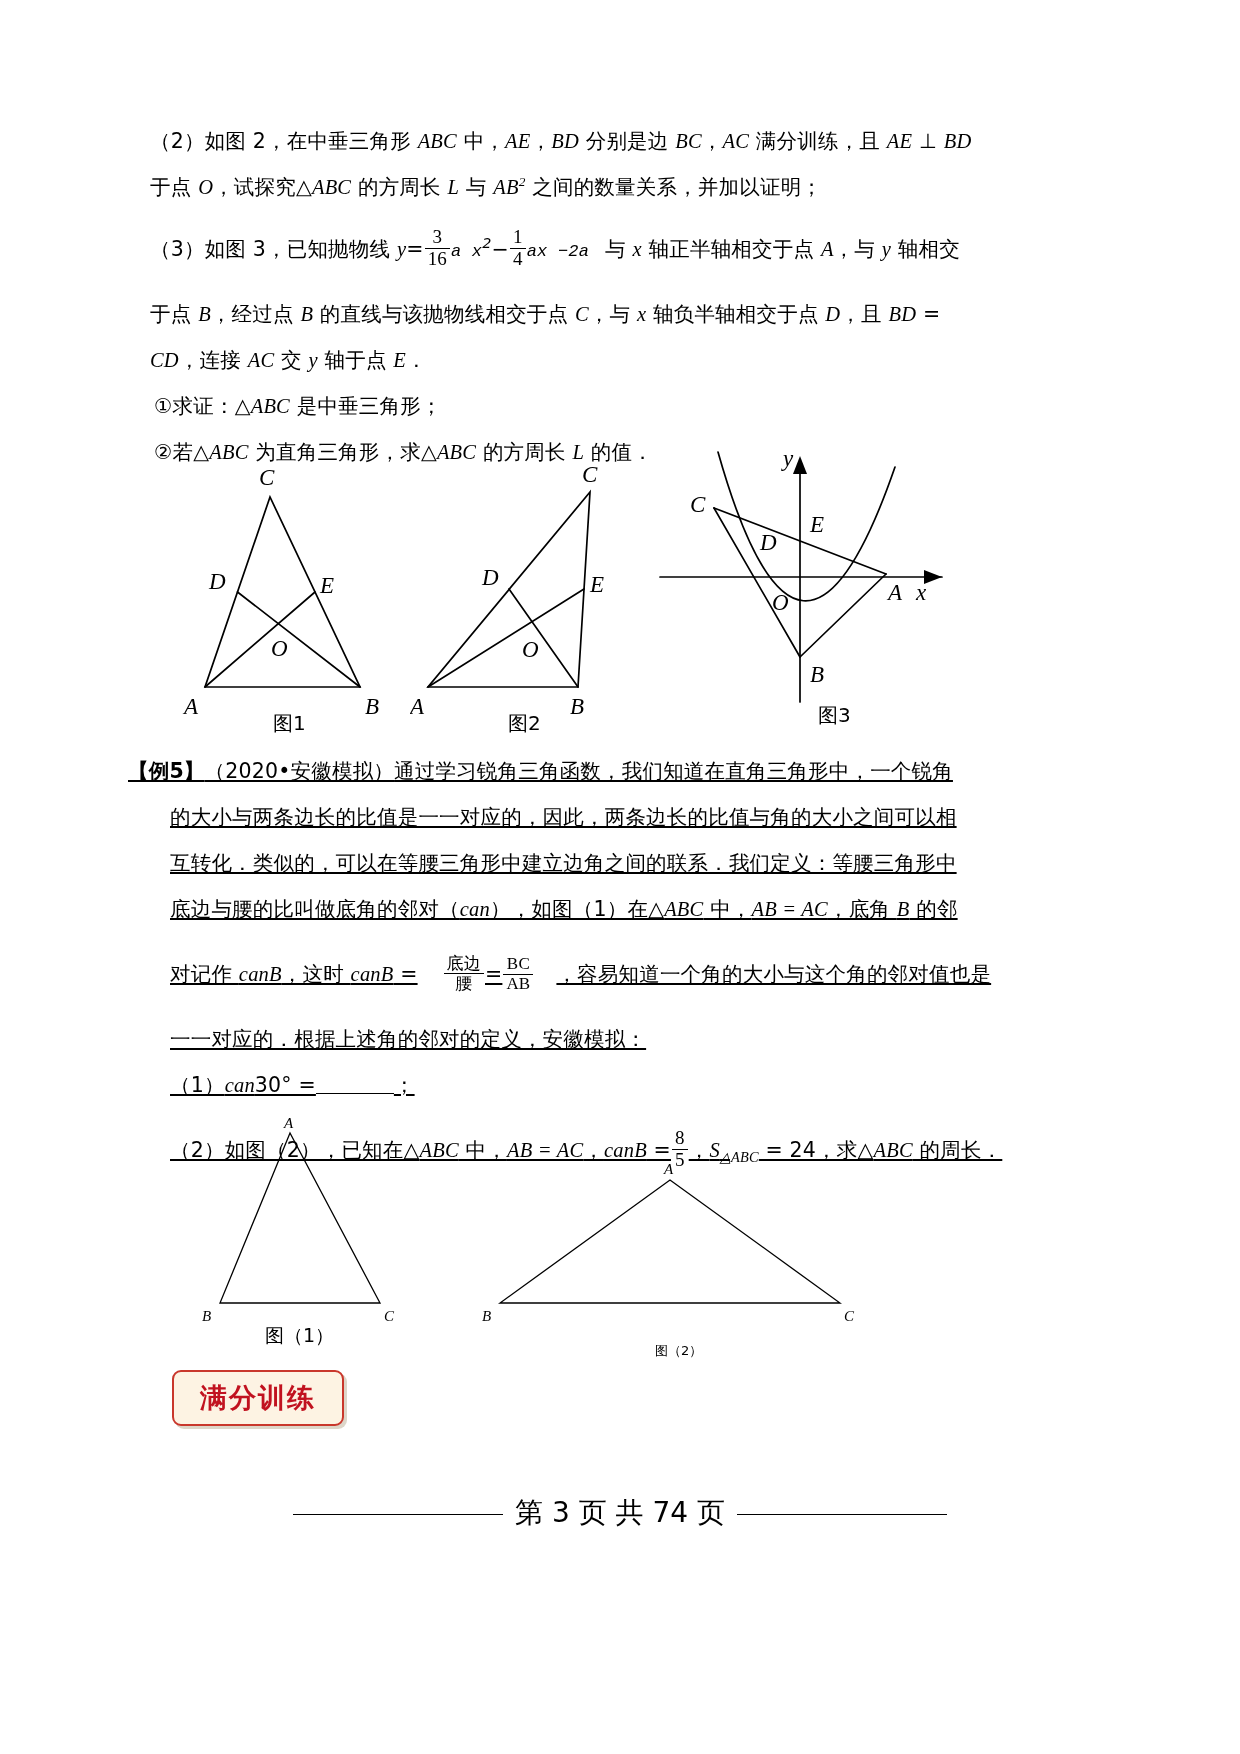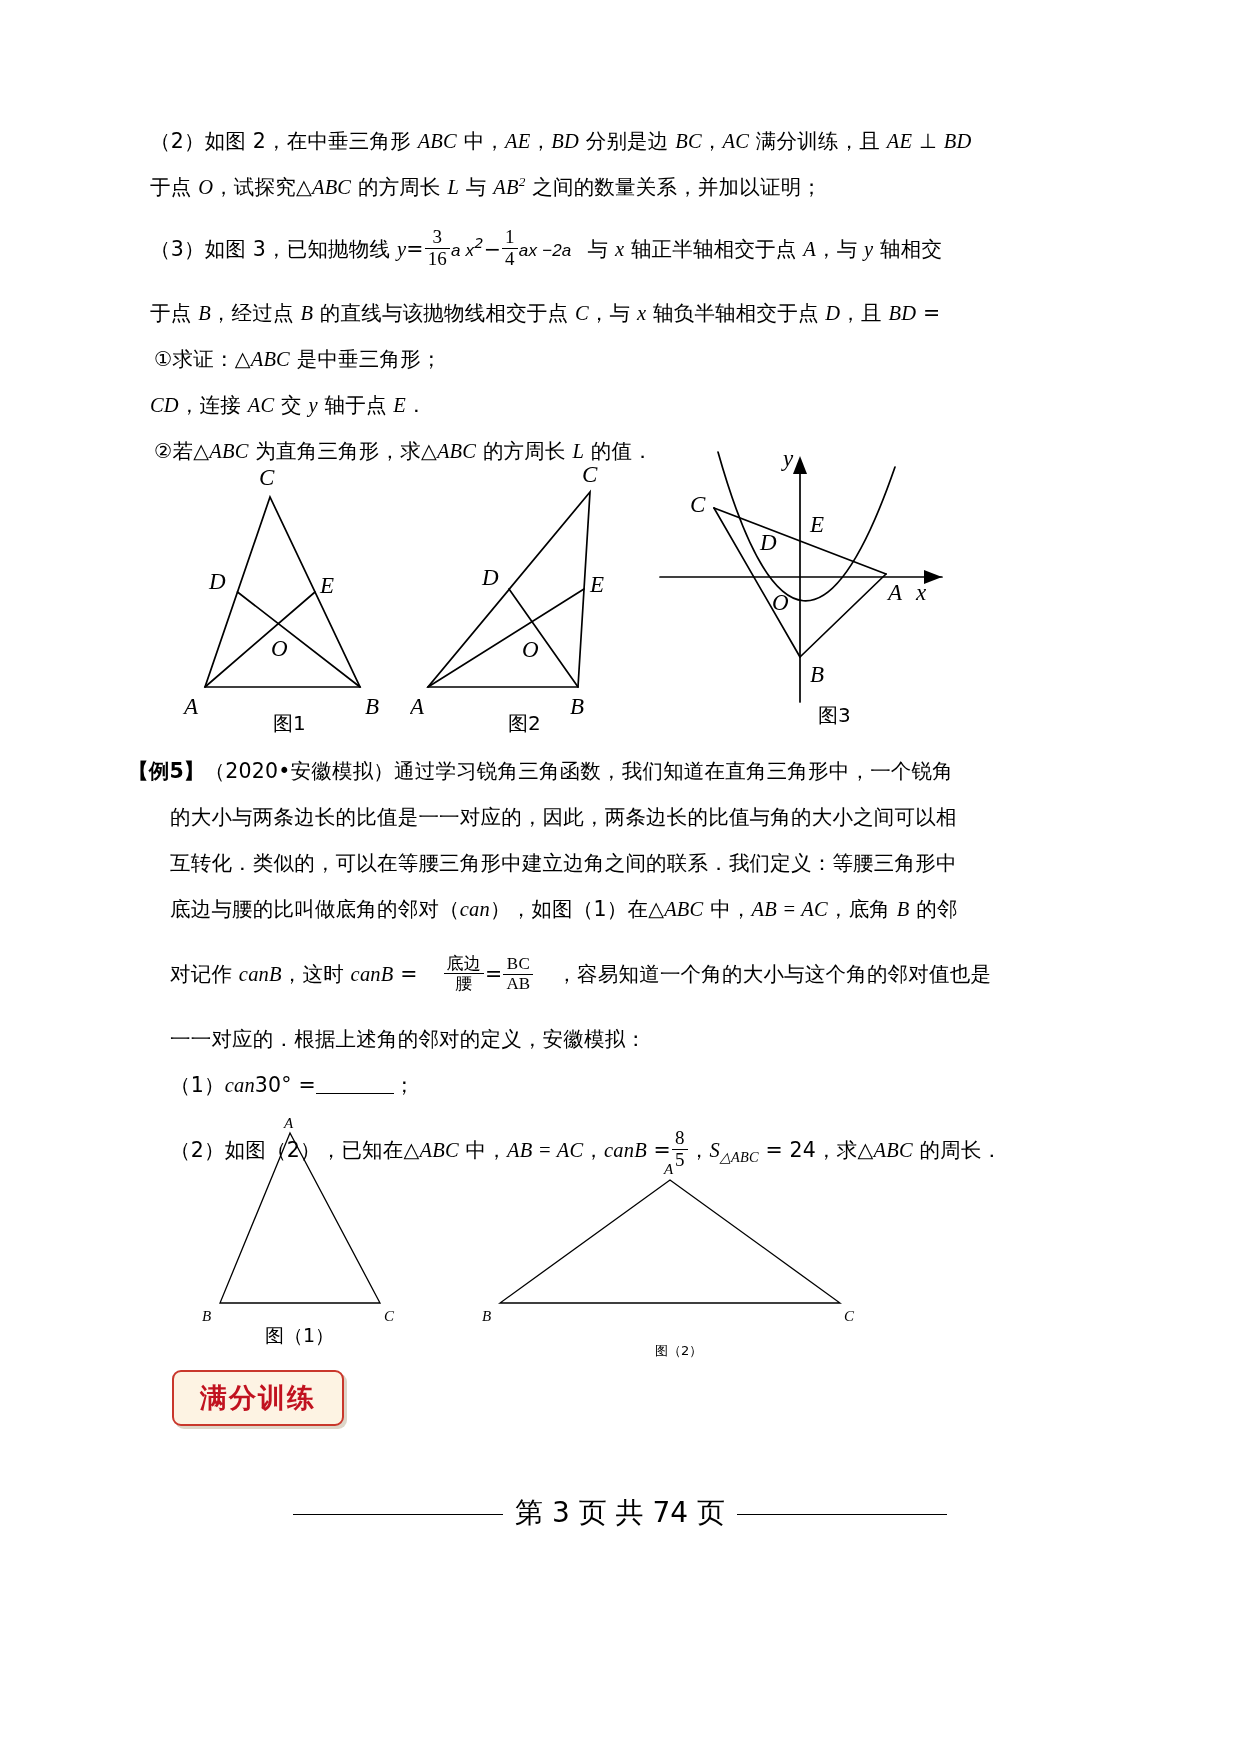--- a/index.html
+++ b/index.html
@@ -47,21 +47,21 @@
     font-size: 17px;
     line-height: 1.08;
     margin: 0 1px;
     font-family: "Liberation Serif", serif;
   }
   .frac .num { display:block; padding: 0 3px; }
   .frac .den { display:block; border-top: 1.2px solid #000; padding: 0 3px; }
   .frac.big { font-size: 19px; }
   .frac.cjk .num, .frac.cjk .den { font-family: "DejaVu Sans","Liberation Sans",sans-serif; font-size:17px; }
 
-  .expr { font-family: Liberation Sans, sans-serif; font-style: italic; }
+  .expr { font-family: Liberation Mono, monospace; font-style: italic; }
   .exprsup { font-size: 0.7em; vertical-align: super; line-height:0; font-style: italic;}
 
   
   .fig-row-1 {
     position: absolute;
     left: 0px;
     top: 452px;
     width: 1240px;
     height: 280px;
   }
@@ -71,21 +71,21 @@
     font-size: 20px;
   }
 
   
   .ex5 {
     position: absolute;
     left: 128px;
     top: 748px;
     width: 980px;
   }
-  .ex5 .para { font-size: 20.5px; line-height: 46px; }
+  .ex5 .para { font-size: 20.5px; line-height: 46px; text-decoration: underline; }
   .ex5 .hang2 { padding-left: 42px; }
 
   .q-underline {
     display:inline-block;
     width: 78px;
     border-bottom: 1.4px solid #000;
     height: 1em;
     vertical-align: -2px;
   }
 
@@ -157,26 +157,26 @@
     <p class="para hang">
       <span>于点 </span><span class="it">O</span><span>，试探究△</span><span class="it">ABC</span><span> 的方周长 </span><span class="it">L</span><span> 与 </span><span class="it">AB</span><sup class="it">2</sup><span> 之间的数量关系，并加以证明；</span>
     </p>
 
     <p class="para" style="line-height:78px;">
       <span>（3）如图 3，已知抛物线 </span><span class="it">y</span><span>=</span><span class="frac big"><span class="num">3</span><span class="den">16</span></span><span class="expr" style="font-size:17px;">a x</span><span class="exprsup">2</span><span>−</span><span class="frac big"><span class="num">1</span><span class="den">4</span></span><span class="expr" style="font-size:17px;">ax −2a</span><span style="margin-left:16px;">与 </span><span class="it">x</span><span> 轴正半轴相交于点 </span><span class="it">A</span><span>，与 </span><span class="it">y</span><span> 轴相交</span>
     </p>
     <p class="para hang">
       <span>于点 </span><span class="it">B</span><span>，经过点 </span><span class="it">B</span><span> 的直线与该抛物线相交于点 </span><span class="it">C</span><span>，与 </span><span class="it">x</span><span> 轴负半轴相交于点 </span><span class="it">D</span><span>，且 </span><span class="it">BD</span><span> =</span>
     </p>
+    <p class="para hang">
+      <span class="it">CD</span><span>，连接 </span><span class="it">AC</span><span> 交 </span><span class="it">y</span><span> 轴于点 </span><span class="it">E</span><span>．</span>
+    </p>
+
     <p class="para" style="padding-left:4px;">
       <span>①</span><span>求证：△</span><span class="it">ABC</span><span> 是中垂三角形；</span>
-    </p>
-
-    <p class="para hang">
-      <span class="it">CD</span><span>，连接 </span><span class="it">AC</span><span> 交 </span><span class="it">y</span><span> 轴于点 </span><span class="it">E</span><span>．</span>
     </p>
 
     <p class="para" style="padding-left:4px;">
       <span>②</span><span>若△</span><span class="it">ABC</span><span> 为直角三角形，求△</span><span class="it">ABC</span><span> 的方周长 </span><span class="it">L</span><span> 的值．</span>
     </p>
   </div>
 
   <div class="fig-row-1">
 
     <svg width="260" height="280" viewBox="0 0 260 280" style="position:absolute;left:175px;top:0;">

